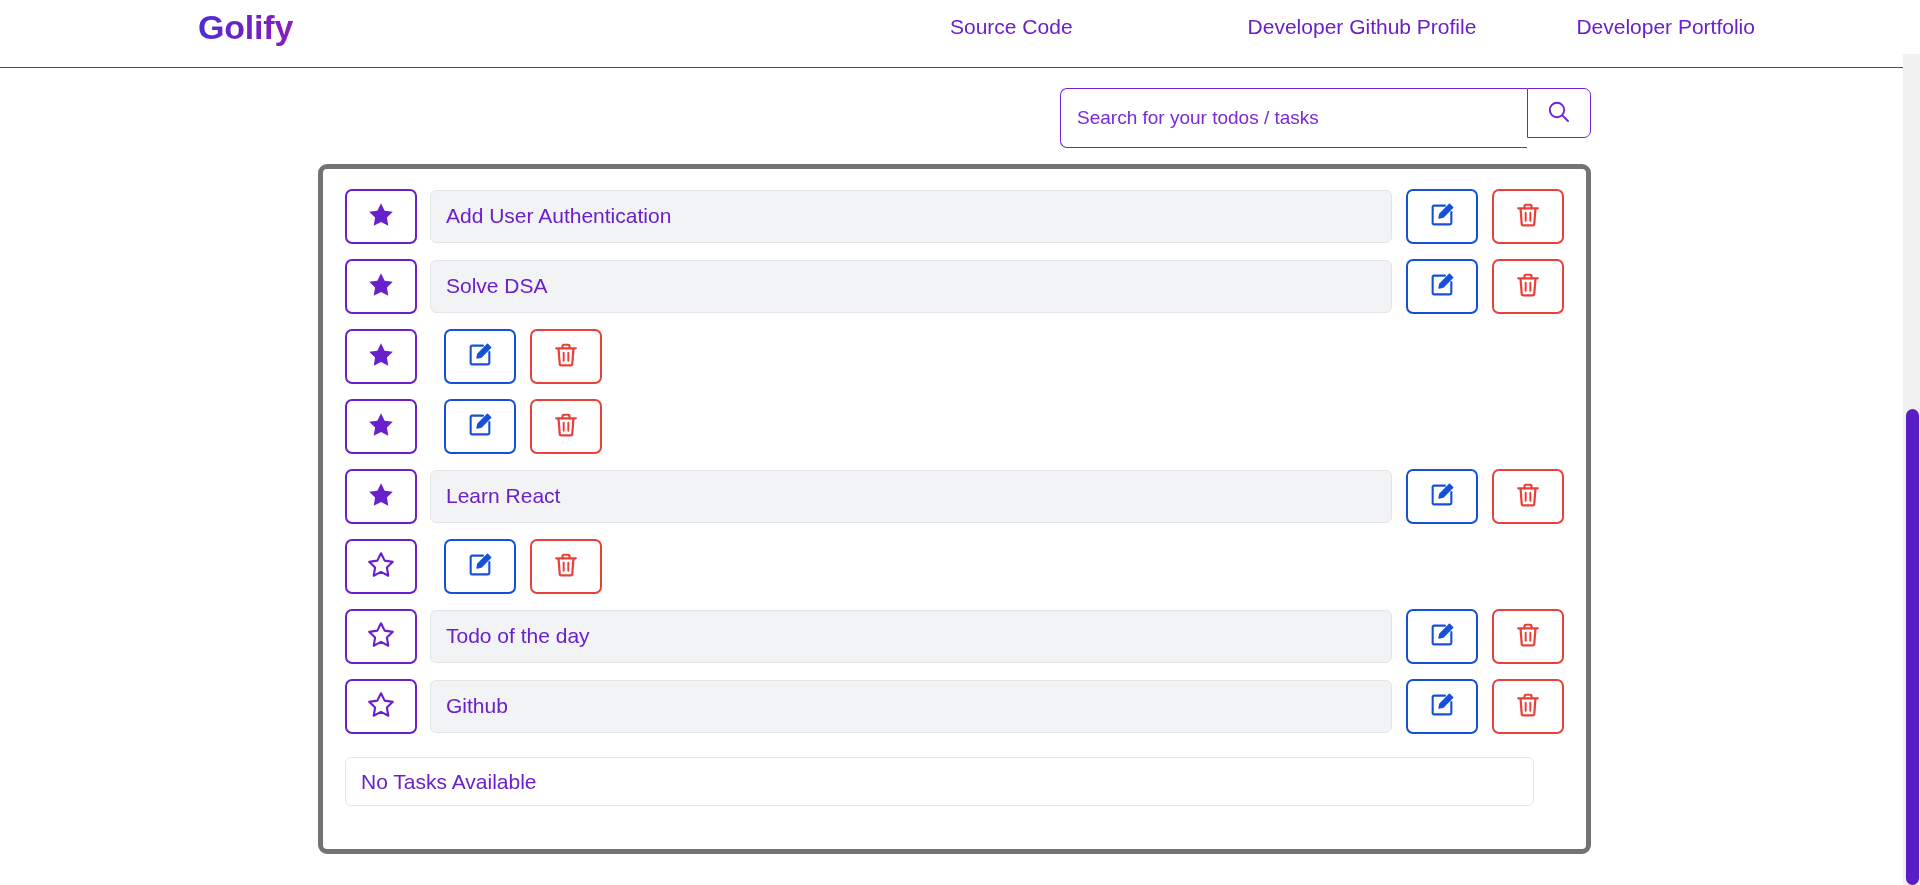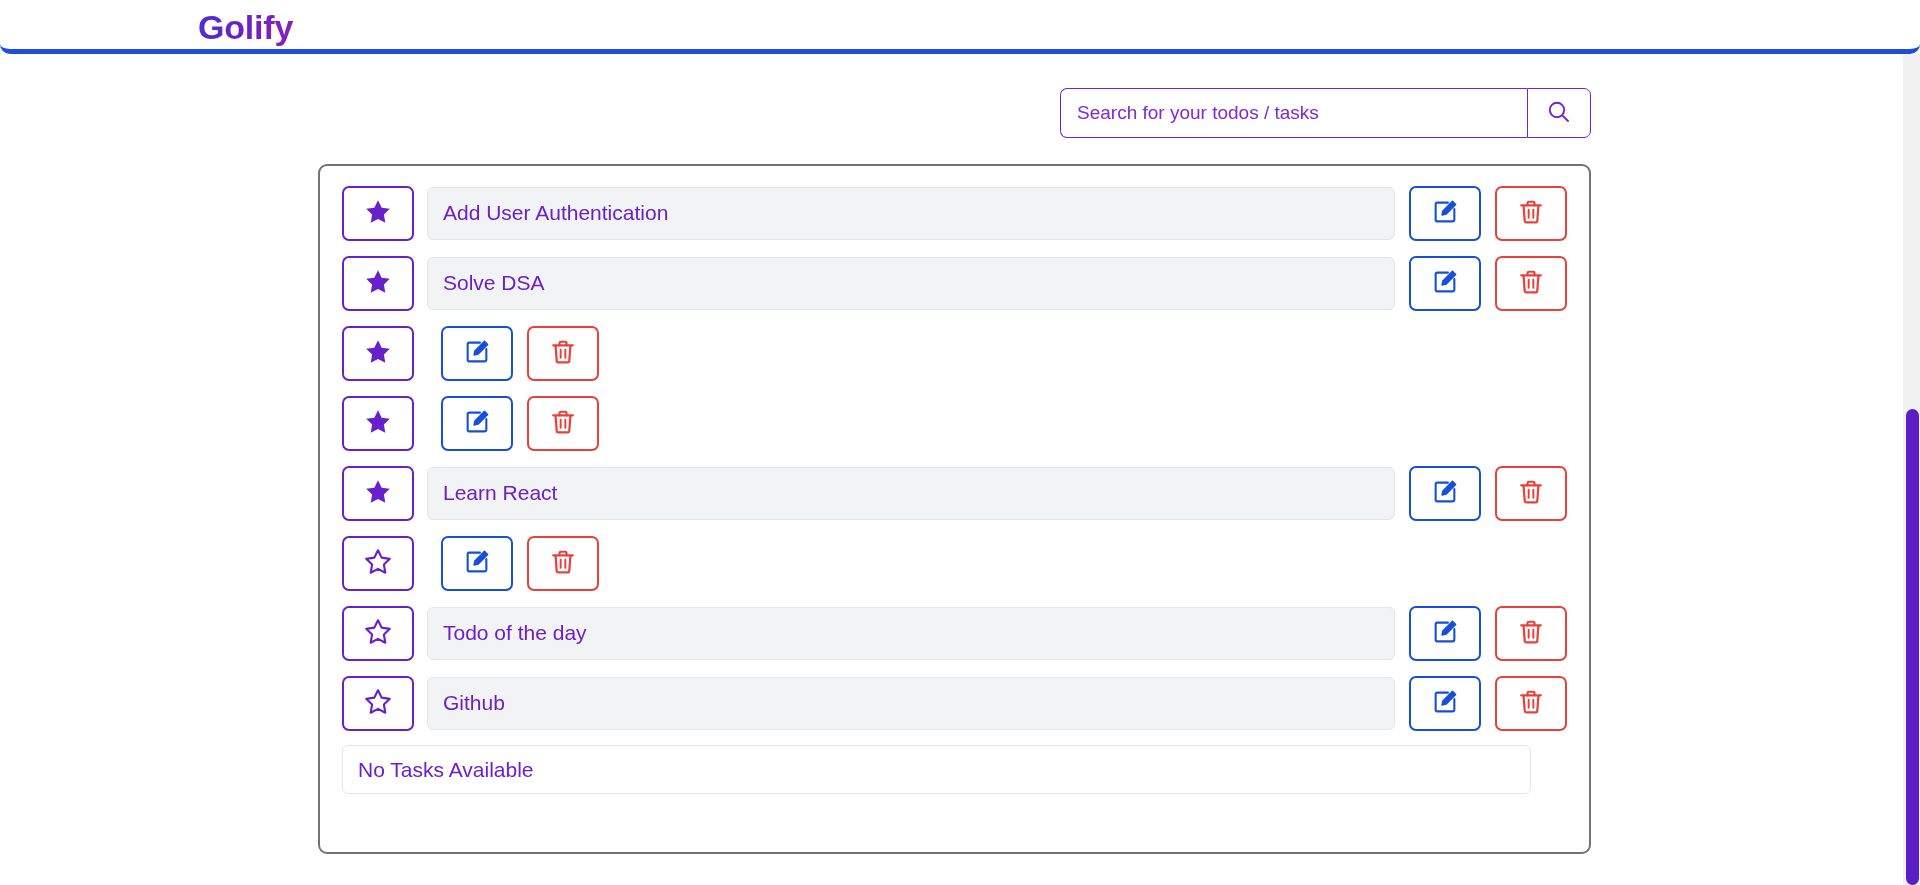--- a/index.html
+++ b/index.html
@@ -9,26 +9,25 @@
     height: 885px;
     overflow: hidden;
     background: #ffffff;
     font-family: "Liberation Sans", sans-serif;
   }
 
   
   .navbar {
     position: relative;
     width: 1920px;
-    height: 54px;
-    background: #ffffff;
-    border-bottom: 5px solid #1d4ed8;
-    display: flex;
-    align-items: center;
-    border-radius: 10px;
+    height: 68px;
+    background: #ffffff;
+    border-bottom: 1px solid #1d4ed8;
+    display: flex;
+    align-items: center;
   }
 
   .brand {
     position: absolute;
     left: 198px;
     top: 6px;
     font-size: 34px;
     font-weight: 700;
     letter-spacing: -0.2px;
     background: linear-gradient(95deg, #4b2fd6 0%, #6a22c8 45%, #8b1fb8 100%);
@@ -64,21 +63,21 @@
   .search-wrap {
     position: absolute;
     left: 1060px;
     top: 88px;
     display: flex;
     align-items: stretch;
     height: 50px;
   }
   .search-input {
     width: 467px;
-    height: 50px;
+    height: 60px;
     border: 1.6px solid #7122d8;
     border-right: none;
     border-radius: 7px 0 0 7px;
     background: #ffffff;
     padding: 0 16px;
     font-size: 19px;
     color: #6b20c9;
     font-family: "Liberation Sans", sans-serif;
     outline: none;
   }
@@ -98,21 +97,21 @@
   }
 
   
   .task-card {
     position: absolute;
     left: 318px;
     top: 164px;
     width: 1273px;
     height: 690px;
     background: #ffffff;
-    border: 2px solid #737373;
+    border: 5px solid #737373;
     border-radius: 9px;
     padding: 16px 22px 20px 22px;
   }
 
   .task-row {
     display: flex;
     align-items: center;
     height: 62px;
     margin-bottom: 8px;
   }
@@ -171,21 +170,21 @@
     background: #ffffff;
     display: flex;
     align-items: center;
     justify-content: center;
     cursor: pointer;
     padding: 0;
     margin-left: 14px;
   }
 
   .empty-box {
-    margin-top: 11px;
+    margin-top: 20px;
     height: 49px;
     background: #ffffff;
     border: 1px solid #e4e5e9;
     border-radius: 6px;
     display: flex;
     align-items: center;
     padding: 0 15px;
     font-size: 21px;
     color: #6b20c9;
     width: 1189px;
@@ -209,20 +208,27 @@
     background: #5b1ec4;
     border-radius: 7px;
   }
 </style>
 </head>
 <body>
 
 <div class="navbar">
   <a class="brand" href="#">Golify</a>
 
+  <nav class="nav-links">
+    <a class="nav-link" href="#">Source Code</a>
+    <span class="nav-gap-a"></span>
+    <a class="nav-link" href="#">Developer Github Profile</a>
+    <span class="nav-gap-b"></span>
+    <a class="nav-link" href="#">Developer Portfolio</a>
+  </nav>
 </div>
 
 <div class="search-wrap">
   <input class="search-input" type="text" placeholder="Search for your todos / tasks" style="">
   <button class="search-btn">
     <span>
       <svg width="26" height="26" viewBox="0 0 26 26" fill="none">
         <circle cx="11" cy="11" r="7.2" stroke="#7122d8" stroke-width="1.9"></circle>
         <line x1="16.3" y1="16.3" x2="22" y2="22" stroke="#7122d8" stroke-width="1.9" stroke-linecap="round"></line>
       </svg>

